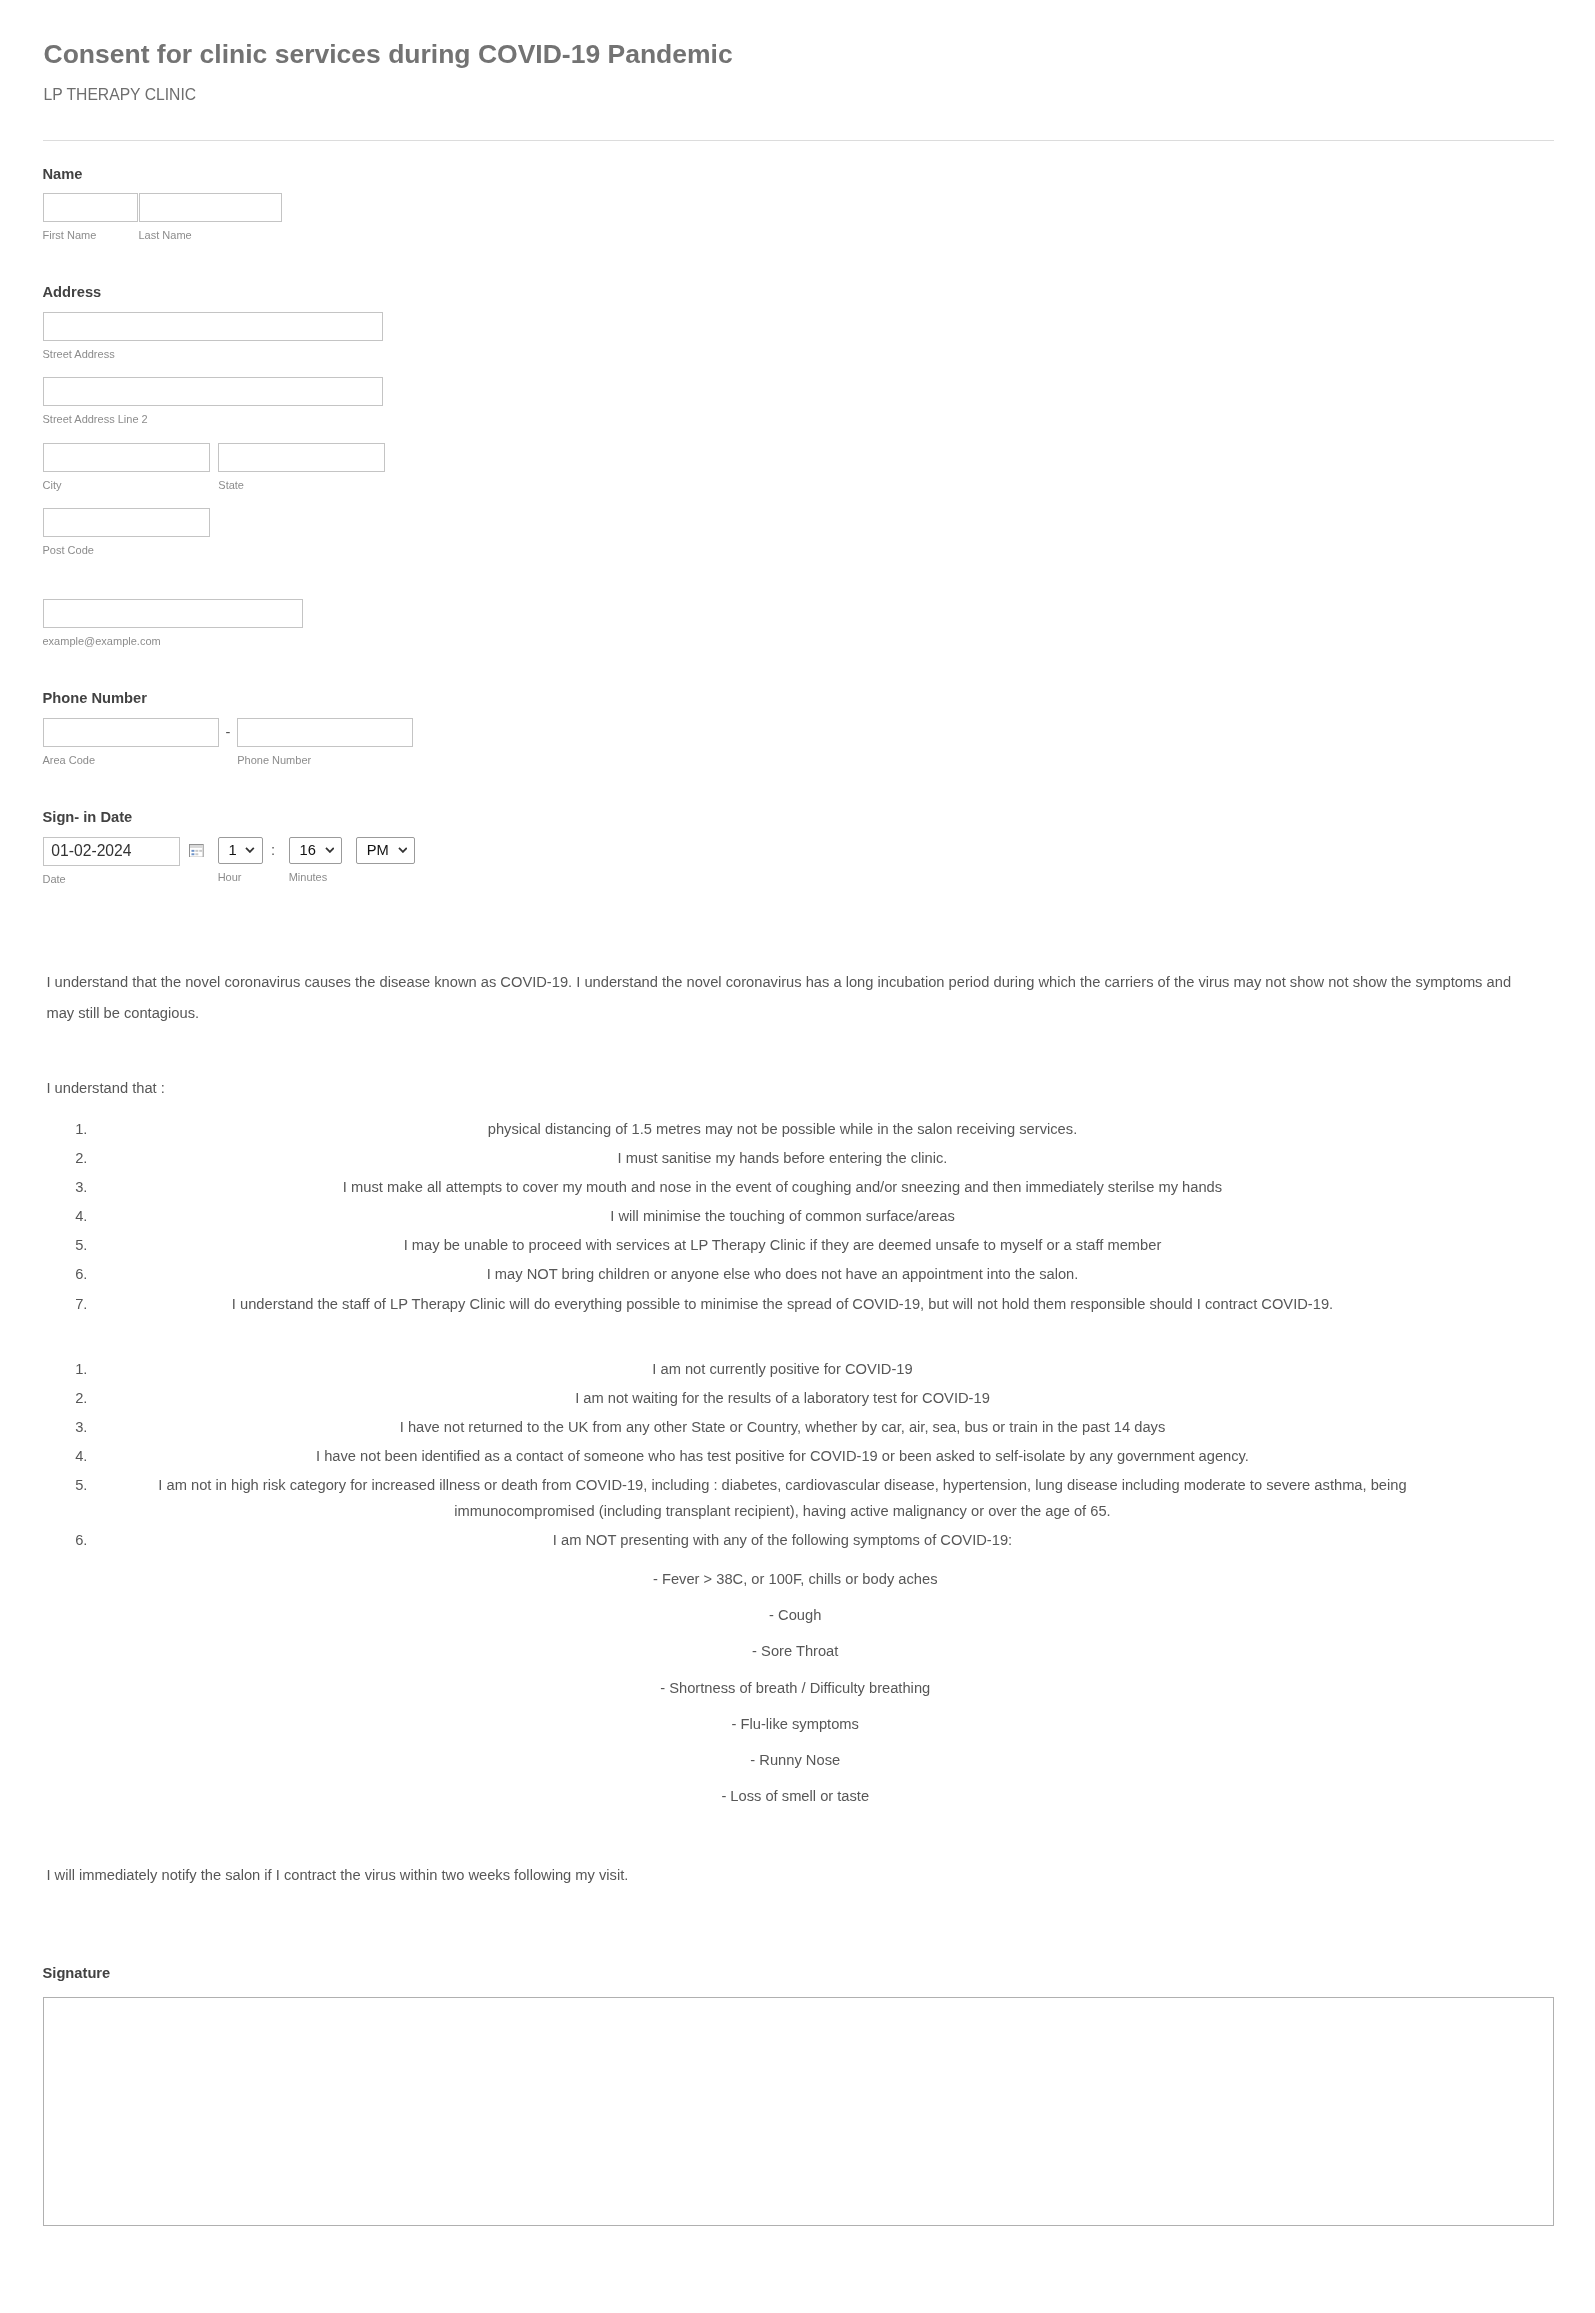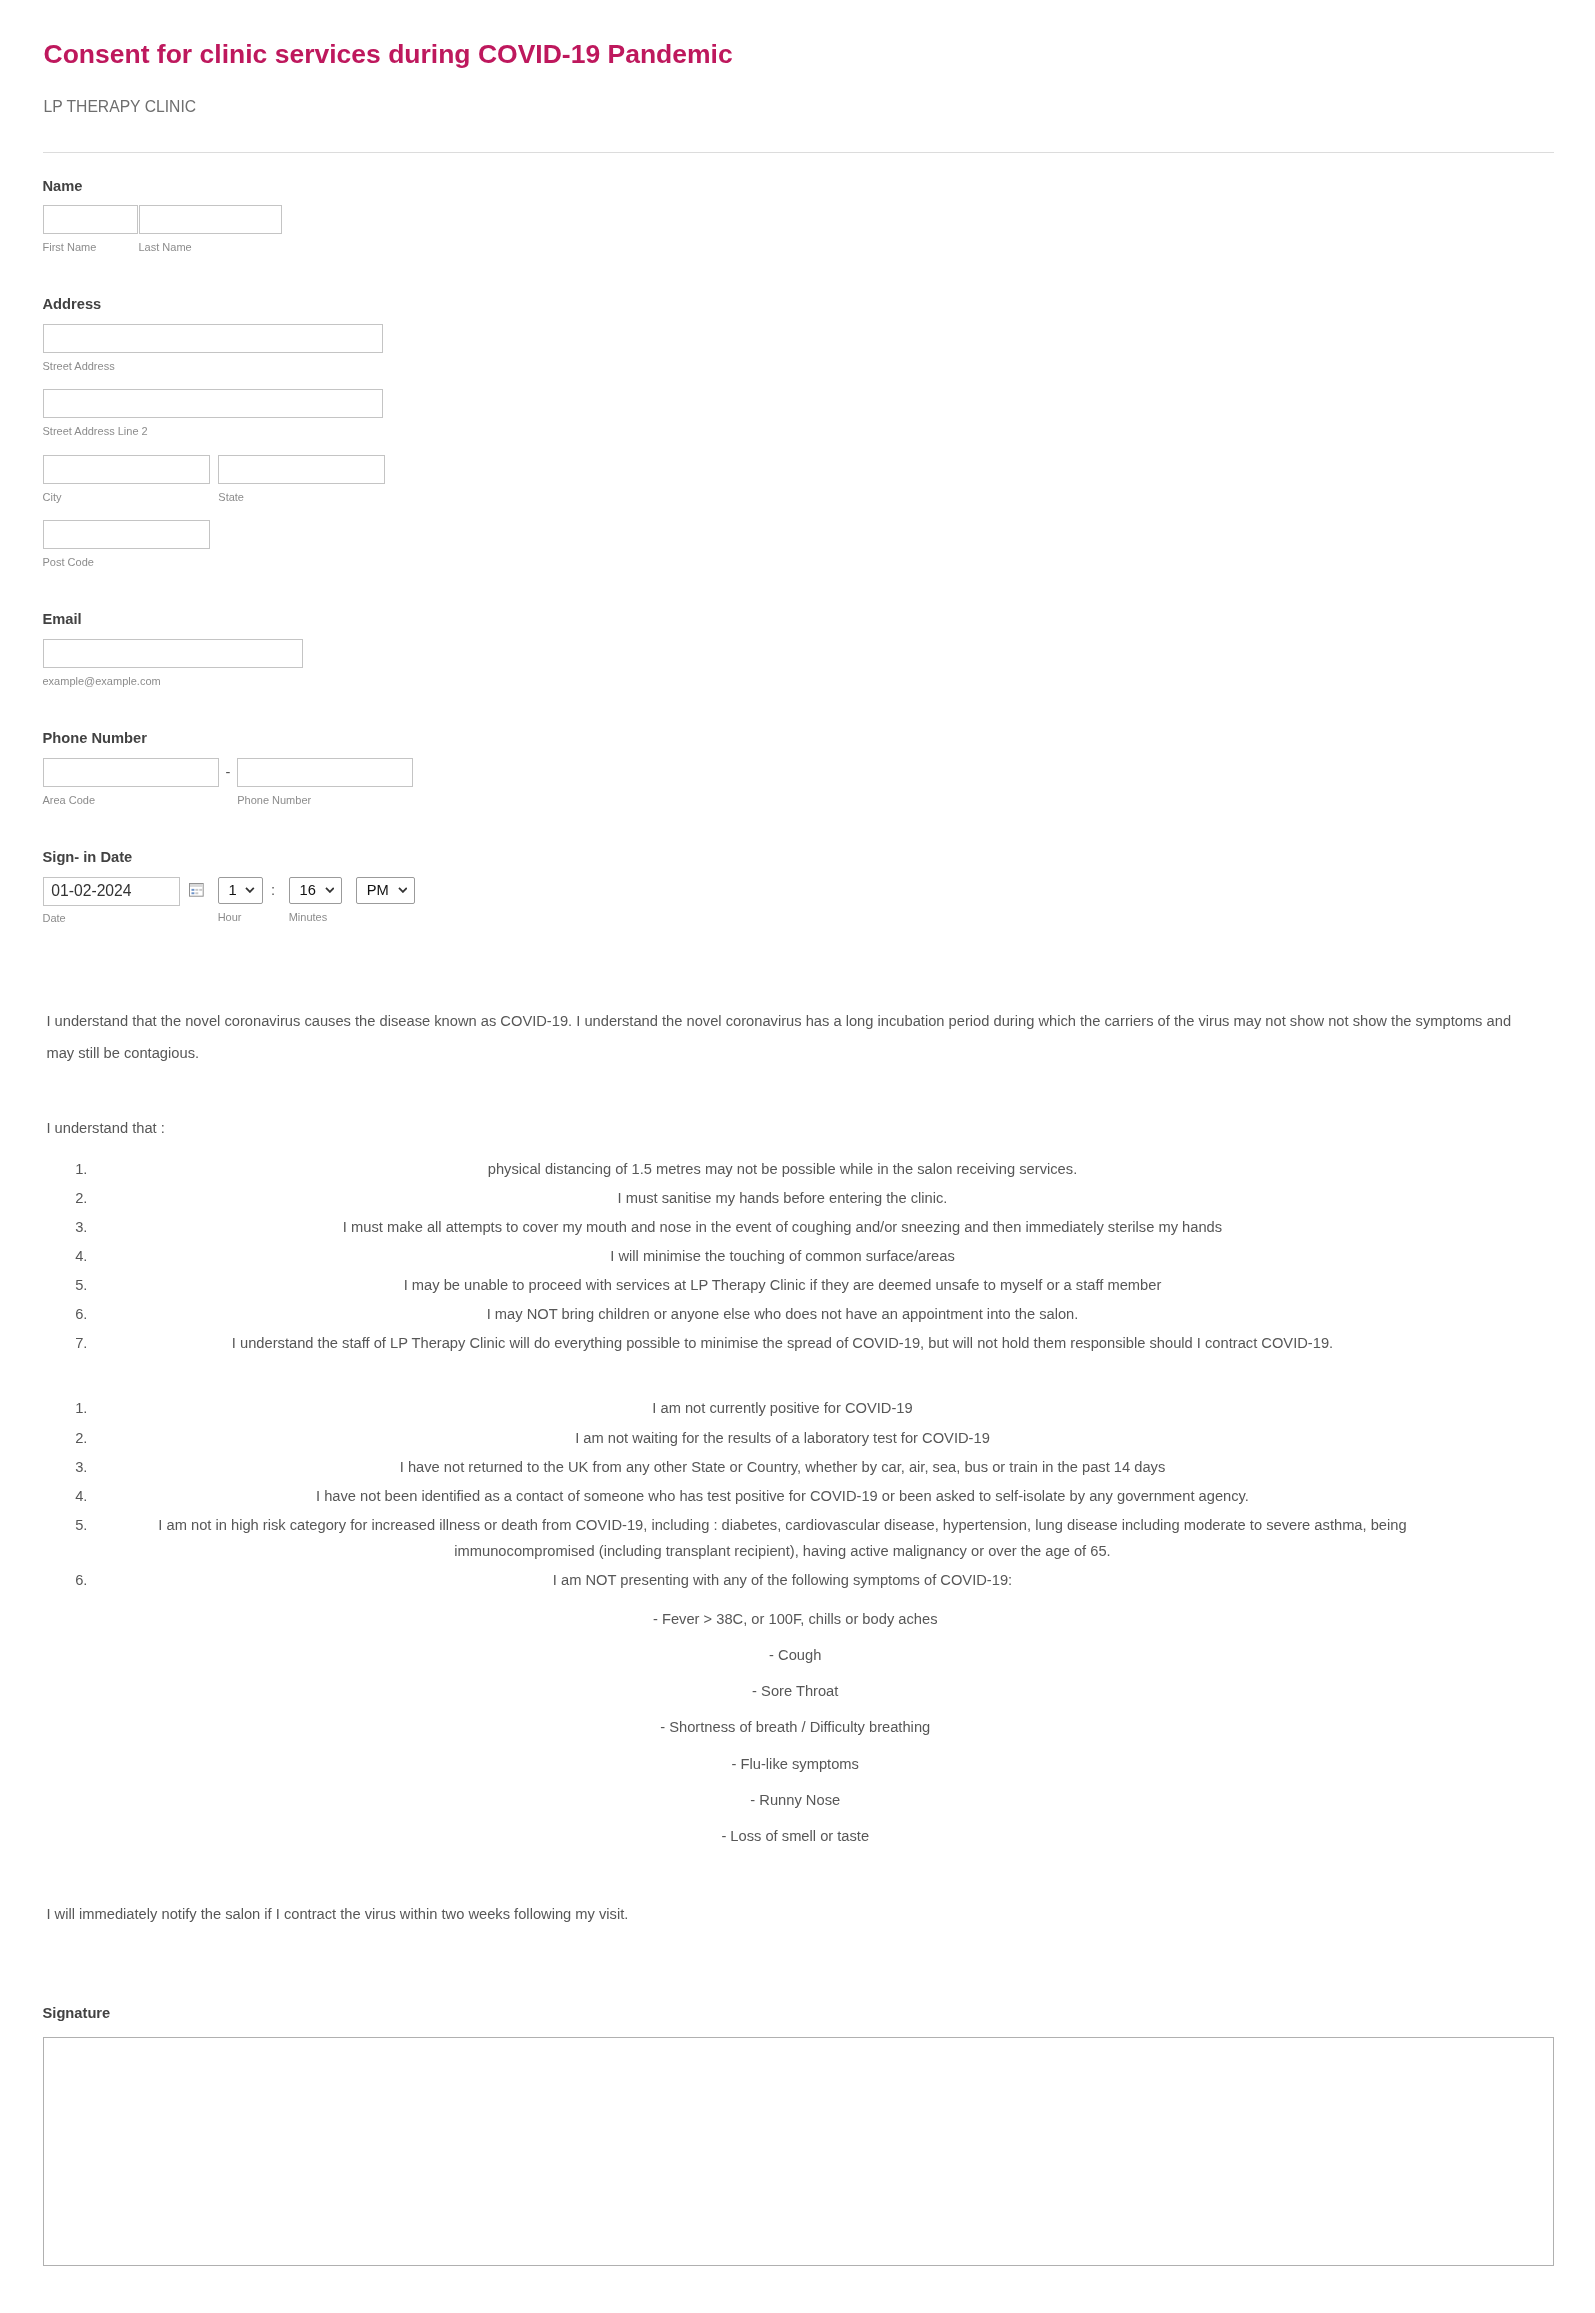--- a/index.html
+++ b/index.html
@@ -1,21 +1,21 @@
 <!DOCTYPE html>
 <html><head>
 <meta charset="utf-8">
 <style>
   * { box-sizing: border-box; }
   html, body { margin: 0; padding: 0; background: #fff; }
   body { font-family: "Liberation Sans", sans-serif; color: #575757; }
   .page { width: 1596px; height: 2313px; background: #fff; overflow: hidden; }
   .content { width: 1511px; margin: 0 auto; padding-top: 39px; }
 
-  h1.form-title { font-size: 26.5px; font-weight: bold; color: #be185d; margin: 0 0 28px 1px; }
+  h1.form-title { font-size: 26.5px; font-weight: bold; color: #737373; margin: 0 0 16px 1px; }
   .form-subtitle { font-size: 15.7px; color: #6e6e6e; margin: 0 0 36px 1px; }
   .divider { border: none; border-top: 1px solid #dcdcdc; margin: 0 0 24.5px; }
 
   .field { margin-bottom: 43px; }
   .field-label { font-size: 14.7px; font-weight: bold; color: #424242; margin-bottom: 11.8px; }
   .text-input {
     height: 29px; border: 1px solid #c4c4c4; background: #fff;
     padding: 2px 7.8px; font-size: 14.7px; color: #333; font-family: inherit;
     border-radius: 0; outline: none; display: block;
   }
@@ -106,21 +106,20 @@
           <div class="sublabel">State</div>
         </div>
       </div>
       <div>
         <input type="text" class="text-input w170" style="">
         <div class="sublabel">Post Code</div>
       </div>
     </section>
 
     <section class="field">
-      <div class="field-label">Email</div>
       <input type="text" class="text-input w265" style="">
       <div class="sublabel">example@example.com</div>
     </section>
 
     <section class="field">
       <div class="field-label">Phone Number</div>
       <div class="row">
         <div>
           <input type="text" class="text-input w180" style="">
           <div class="sublabel">Area Code</div>

